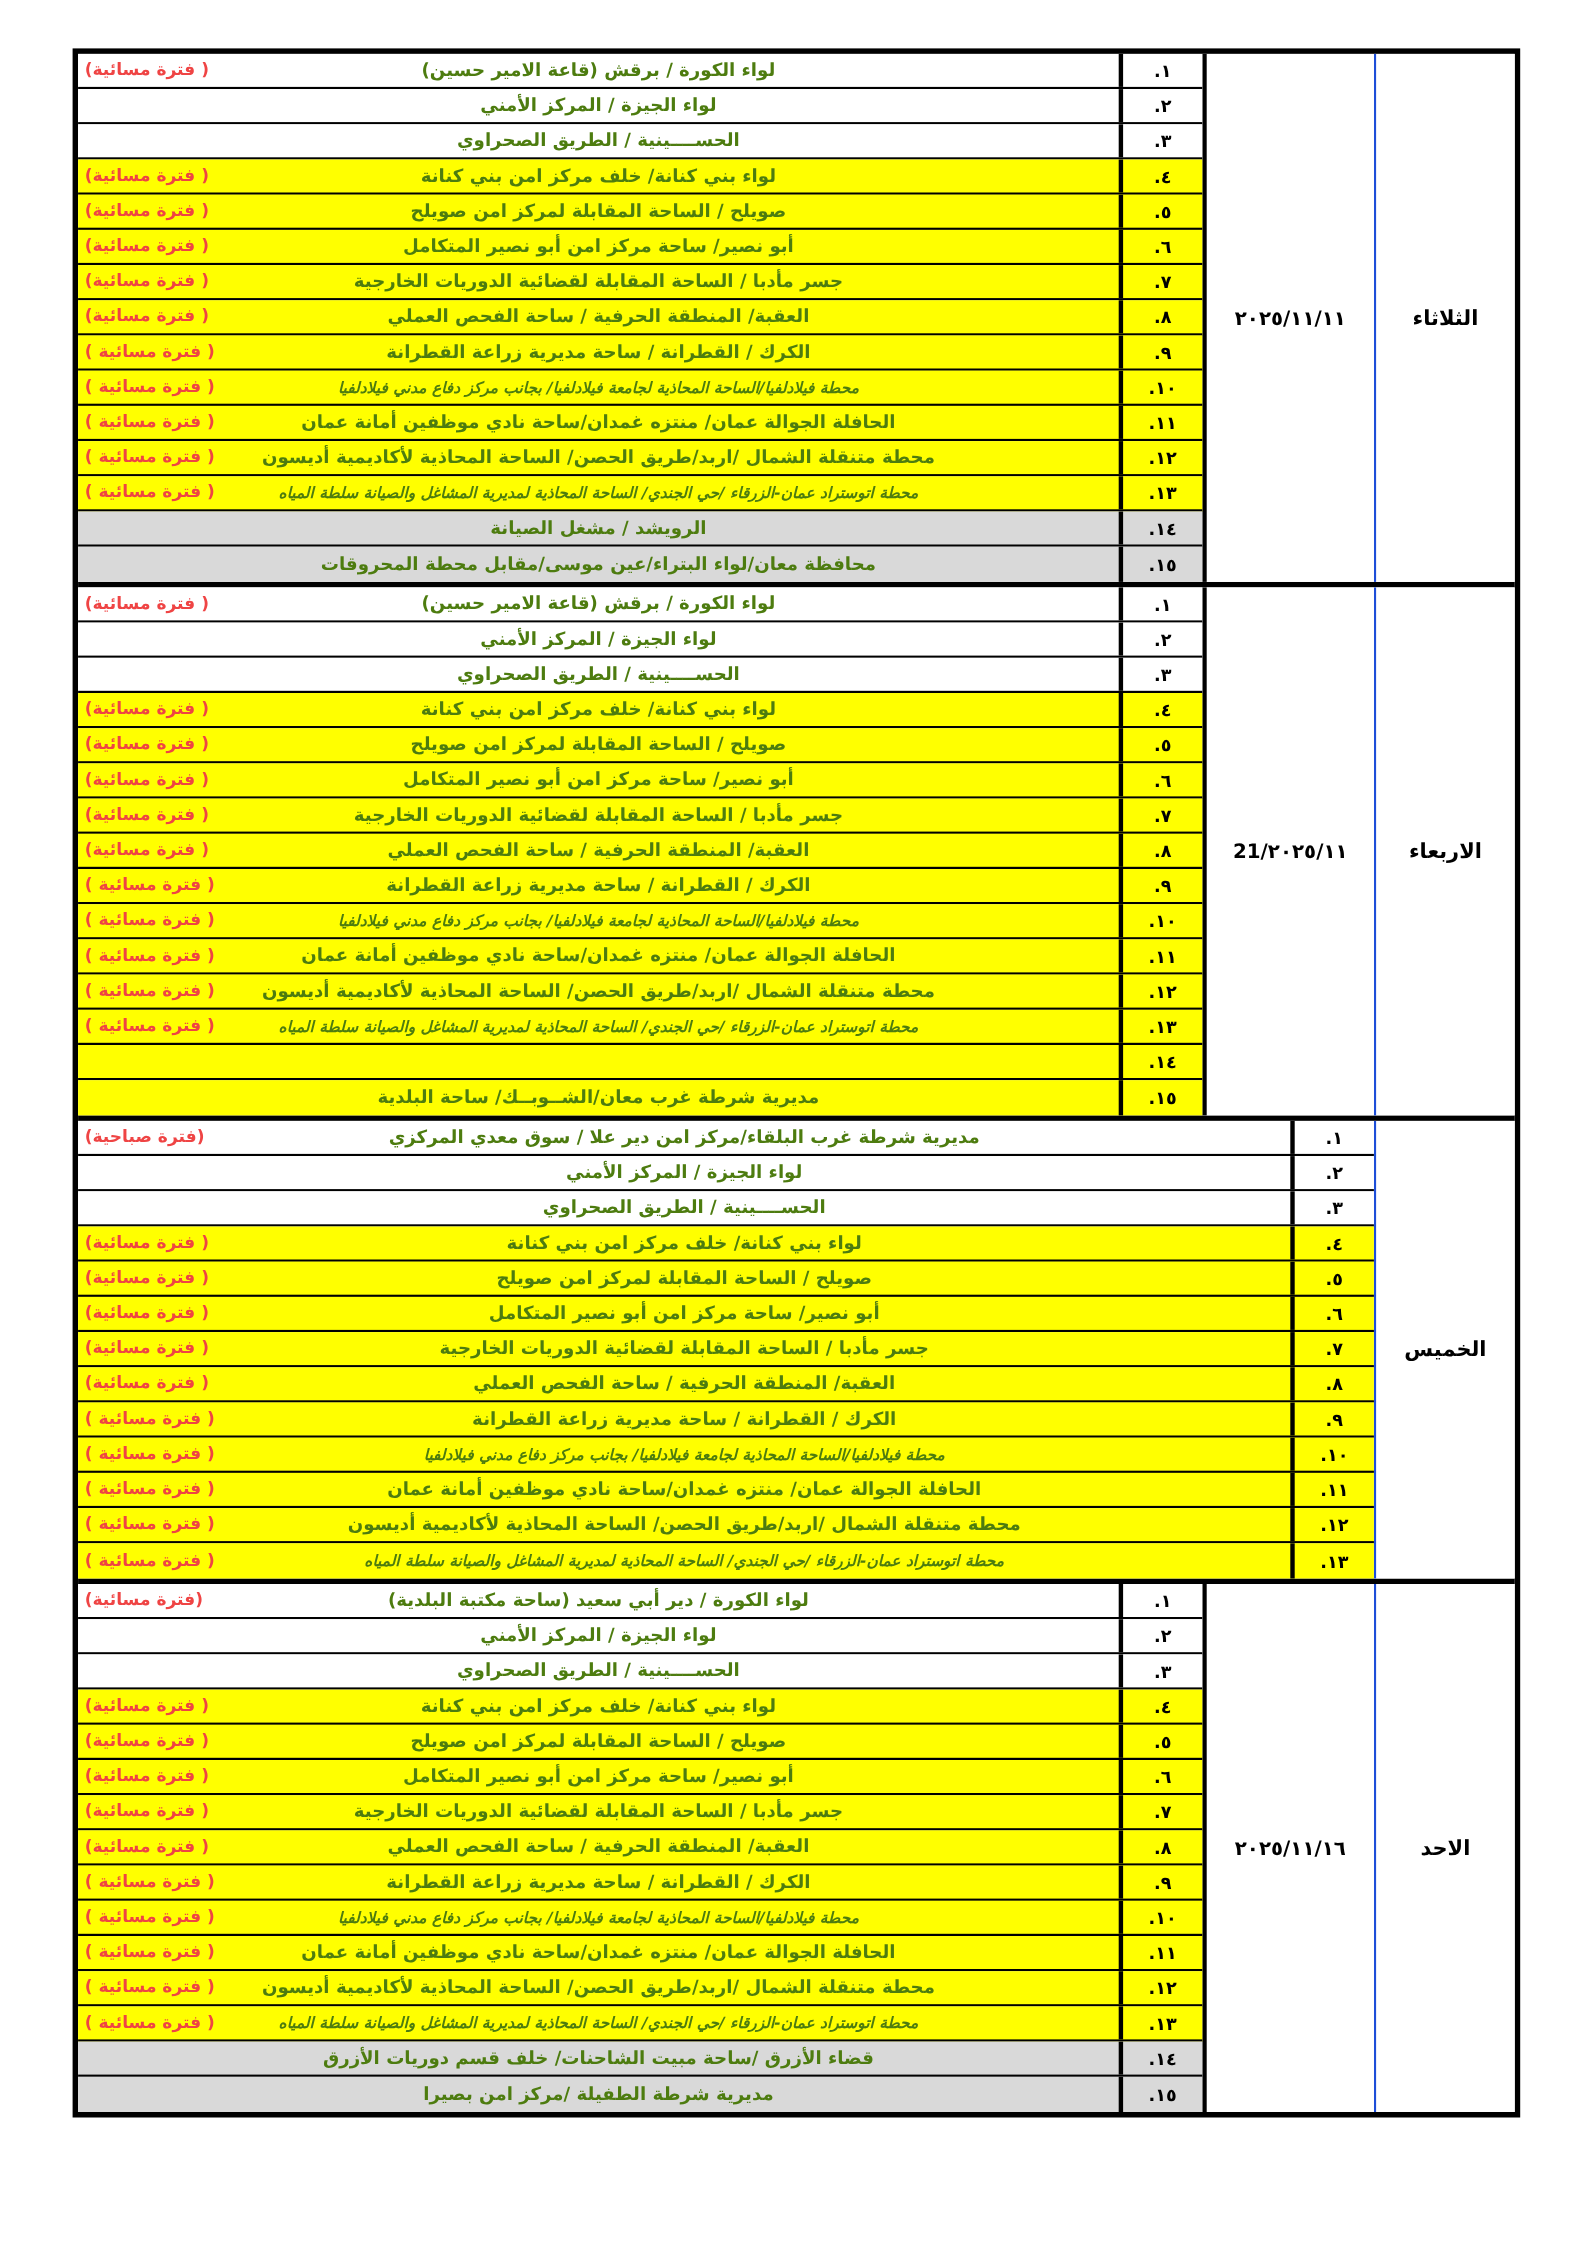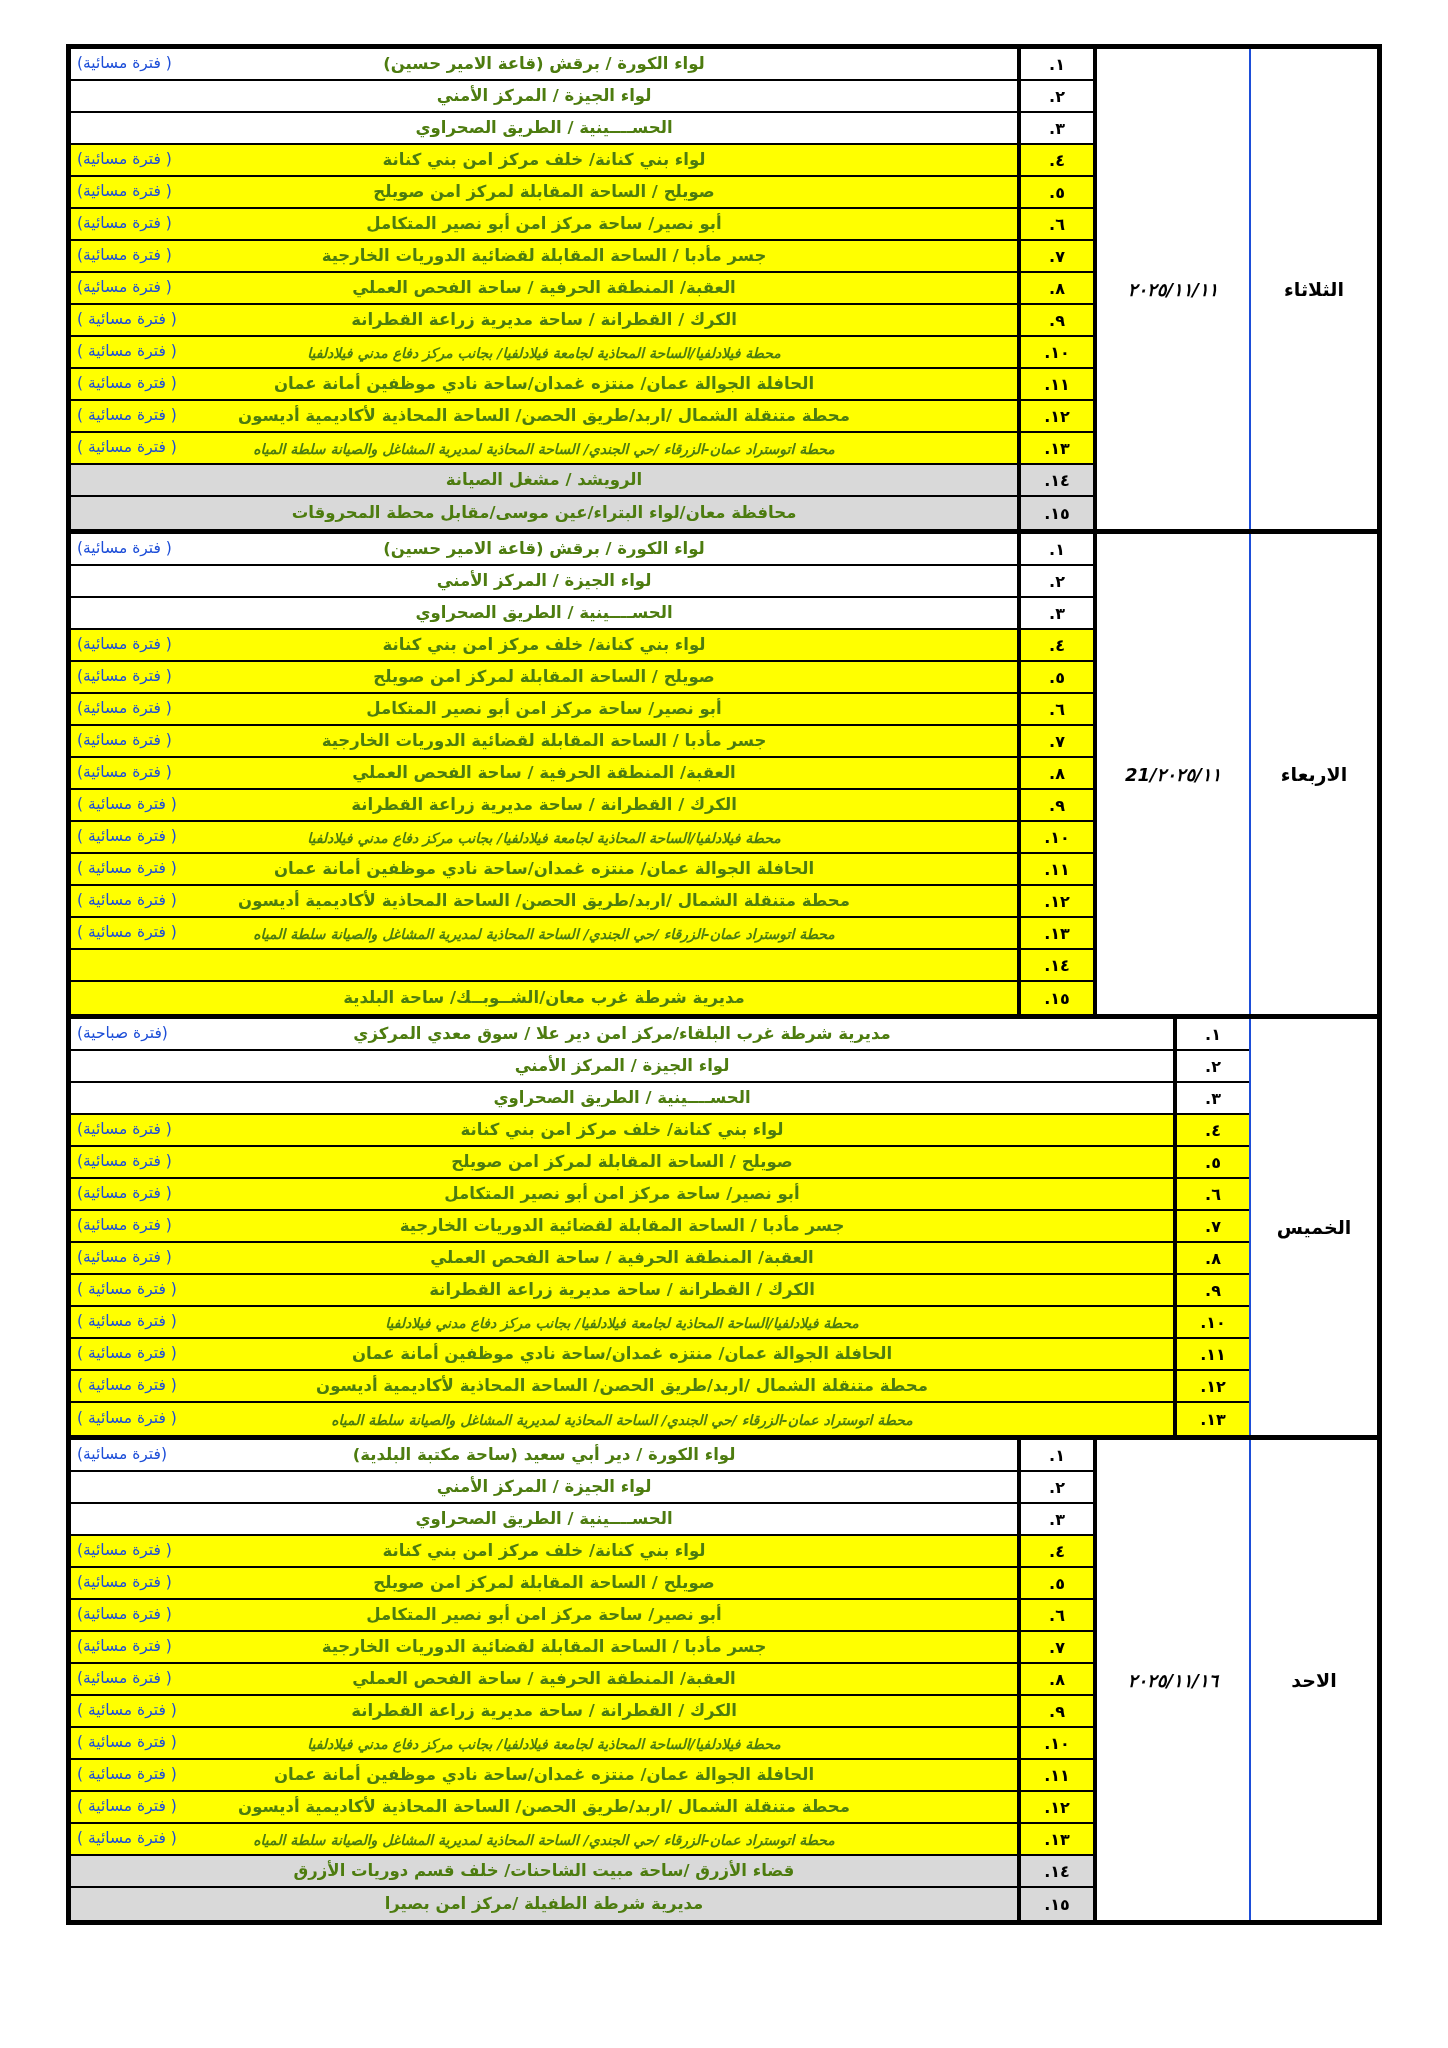--- a/index.html
+++ b/index.html
@@ -45,21 +45,20 @@
     width: 152px;
     border-left: 4px solid #000;
     display: flex;
     align-items: center;
     justify-content: center;
     font-weight: bold;
     font-size: 18px;
     color: #000;
     background: #fff;
     direction: rtl;
-    font-style: italic;
   }
   .rows {
     flex: 1;
     display: flex;
     flex-direction: column;
     min-width: 0;
   }
   .row {
     display: flex;
     flex-direction: row;
@@ -104,23 +103,23 @@
   }
   .loc-text.long {
     font-size: 14px;
     font-style: italic;
   }
   .loc-note {
     position: absolute;
     left: 6px;
     top: 50%;
     transform: translateY(-50%);
-    font-weight: normal;
+    font-weight: bold;
     font-size: 15.5px;
-    color: #1d4ed8;
+    color: #ef4444;
     white-space: nowrap;
     line-height: 1;
   }
 </style>
 </head>
 <body>
 
 <div class="schedule-table" id="schedule-table">
     <div class="block">
       <div class="day-cell">الثلاثاء</div>

